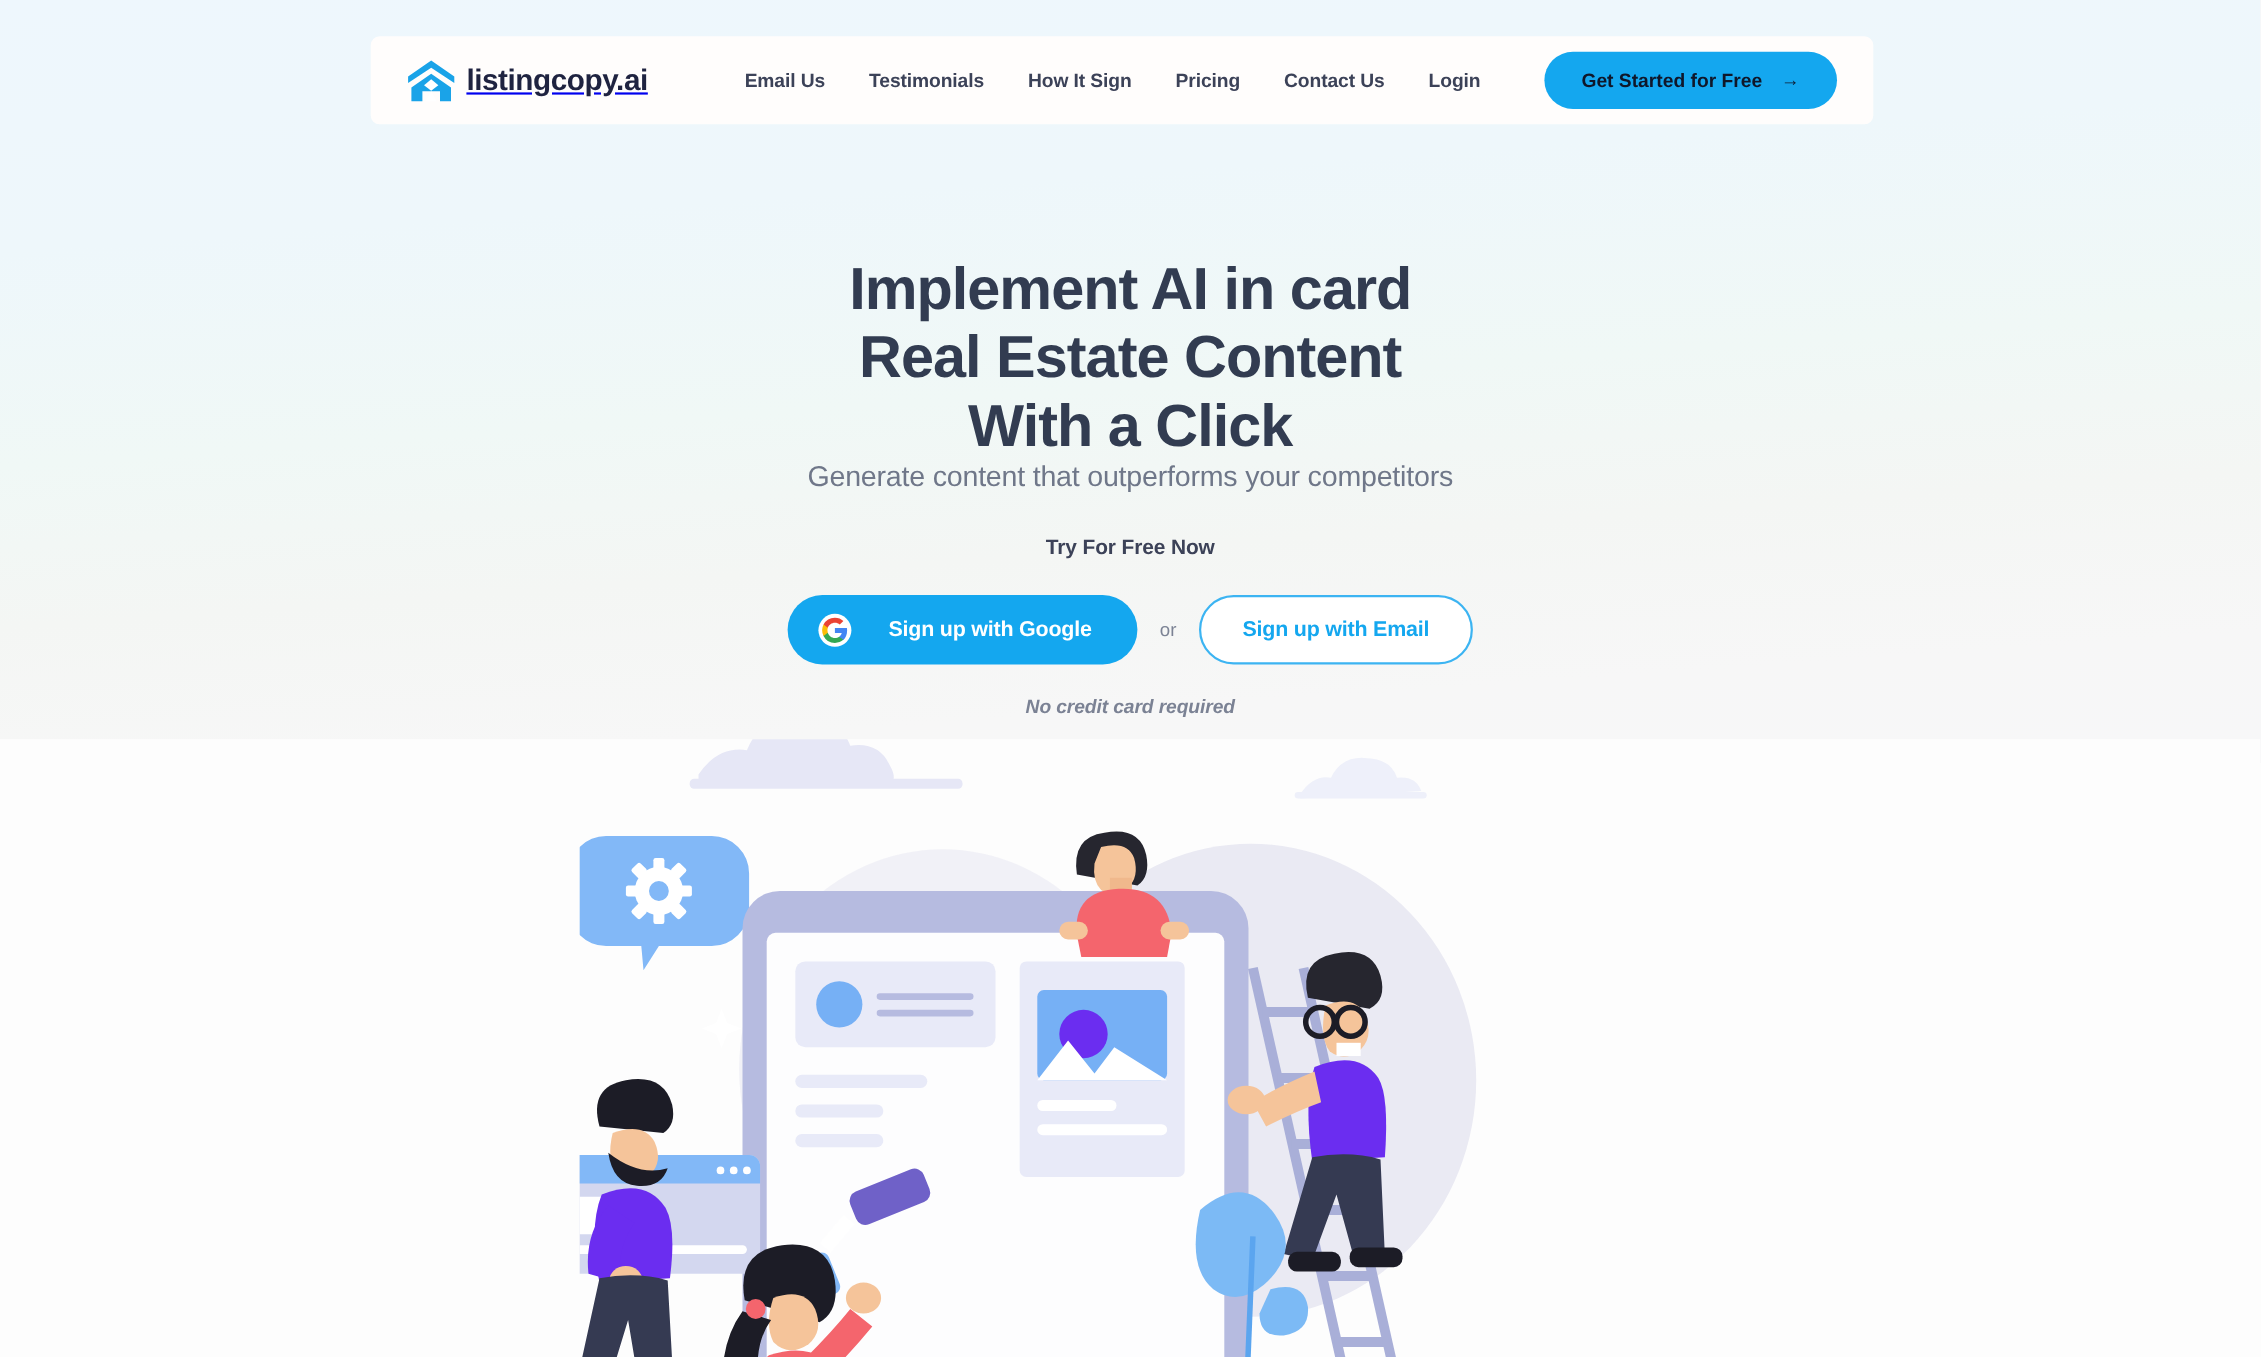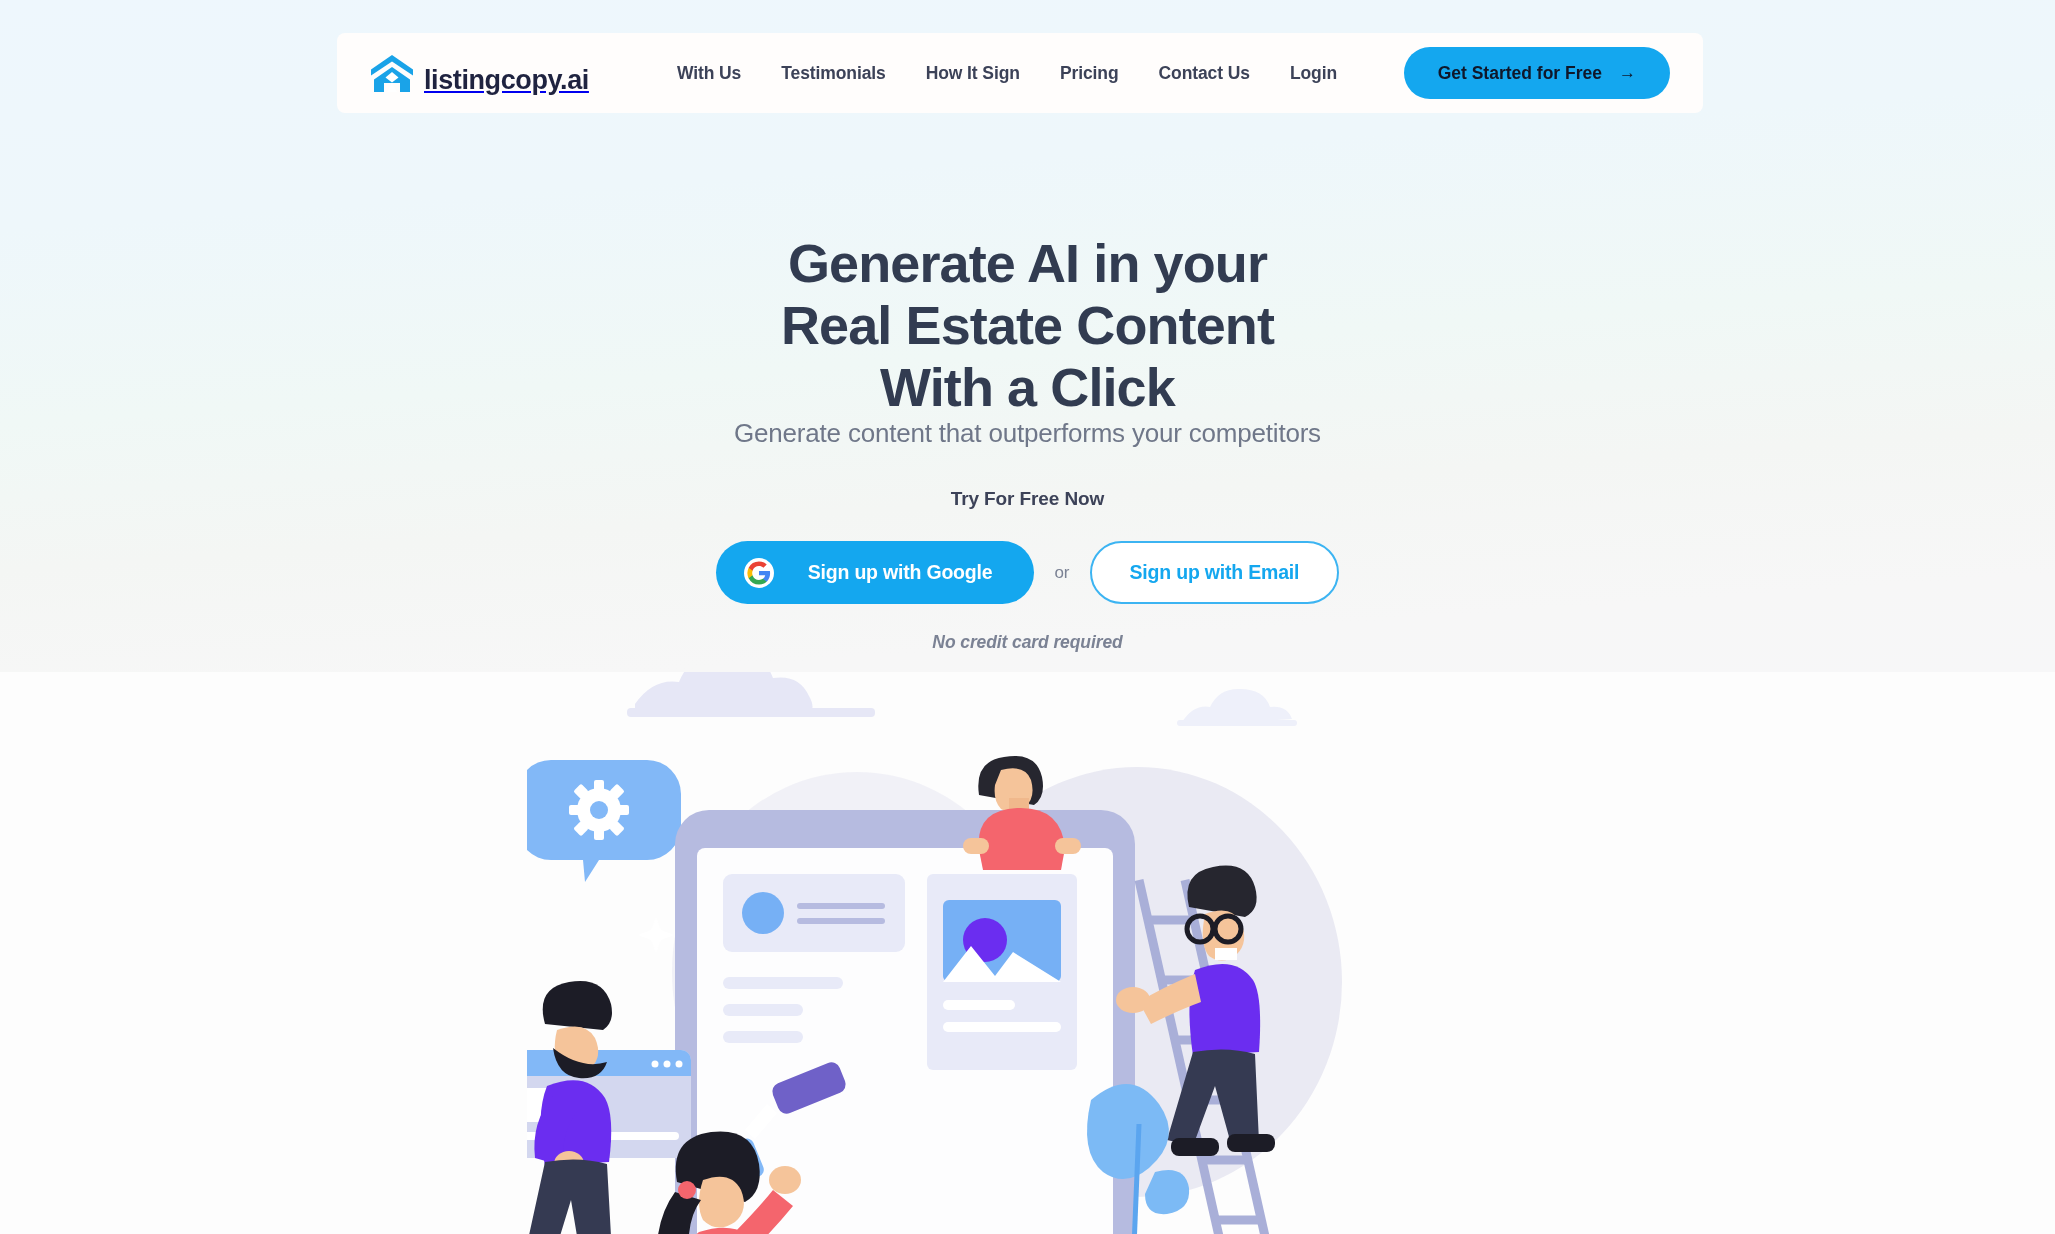--- a/index.html
+++ b/index.html
@@ -15,21 +15,21 @@
     position:absolute; left:0; top:0; width:2055px; height:672px;
     background:linear-gradient(176deg,#eef7fd 0%,#eef7fb 28%,#f0f8f6 52%,#f4f6f4 70%,#f7f7f7 88%,#f7f7f8 100%);
   }
 
   
   .navbar {
     position:absolute; left:337px; top:33px; width:1366px; height:80px;
     background:#fffdfc; border-radius:8px;
     display:flex; align-items:center;
   }
-  .brand { display:flex; align-items:flex-end; margin-left:32px; }
+  .brand { display:flex; align-items:center; margin-left:32px; }
   .brand-mark { width:46px; height:46px; position:relative; flex:0 0 auto; }
   .brand-name {
     font-size:27px; font-weight:700; color:#1f2340;
     letter-spacing:-0.4px; margin-left:9px;
   }
   .nav-links { display:flex; align-items:center; margin-left:88px; }
   .nav-link {
     font-size:17.5px; font-weight:600; color:#3c4258;
     text-decoration:none; margin-right:40px; white-space:nowrap;
     letter-spacing:-0.1px;
@@ -110,38 +110,38 @@
           <path d="M23 5 L44 19.5 L44 25.5 L23 11.5 L2 25.5 L2 19.5 Z" fill="#1aa3e8"></path>
           <path d="M23 17 L41 29.5 L41 42 L31 42 L31 33 L15 33 L15 42 L5 42 L5 29.5 Z" fill="#1aa3e8"></path>
           <path d="M23 22 L29.5 27.5 L23 32.5 L16.5 27.5 Z" fill="#ffffff"></path>
           <path d="M23 33 L28 42 L18 42 Z" fill="#ffffff"></path>
         </svg>
       </span>
       <span class="brand-name">listingcopy.ai</span>
     </a>
 
     <nav class="nav-links">
-      <a class="nav-link" href="#">With Us</a>
+      <a class="nav-link" href="#">Email Us</a>
       <a class="nav-link" href="#">Testimonials</a>
       <a class="nav-link" href="#">How It Sign</a>
       <a class="nav-link" href="#">Pricing</a>
       <a class="nav-link" href="#">Contact Us</a>
       <a class="nav-link" href="#">Login</a>
     </nav>
 
     <button class="nav-cta">
       <span>Get Started for Free</span>
       <span class="arr">→</span>
     </button>
   </div>
 
   <div class="hero-copy">
 
     <h1 class="headline">
-      <span class="ln">Generate AI in your</span>
+      <span class="ln">Implement AI in card</span>
       <span class="ln">Real Estate Content</span>
       <span class="ln">With a Click</span>
     </h1>
 
     <p class="subhead">Generate content that outperforms your competitors</p>
     <p class="trynow">Try For Free Now</p>
 
     <div class="signup-row">
 
       <button class="btn-google">

